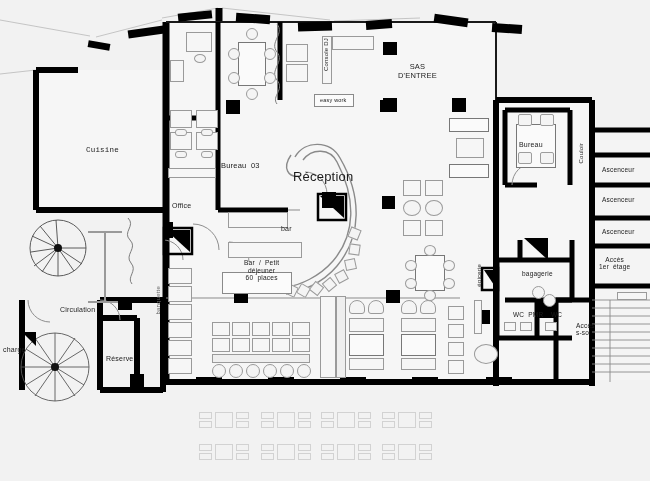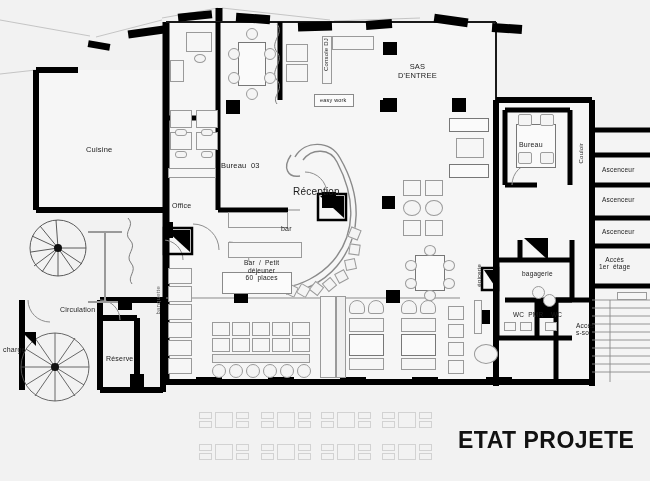--- a/index.html
+++ b/index.html
@@ -390,27 +390,27 @@
     <div class="terr" style="left:419px;top:412px;width:13px;height:7px;"></div>
     <div class="terr" style="left:419px;top:421px;width:13px;height:7px;"></div>
 
     <div class="terr" style="left:398px;top:444px;width:18px;height:16px;"></div>
     <div class="terr" style="left:382px;top:444px;width:13px;height:7px;"></div>
     <div class="terr" style="left:382px;top:453px;width:13px;height:7px;"></div>
     <div class="terr" style="left:419px;top:444px;width:13px;height:7px;"></div>
     <div class="terr" style="left:419px;top:453px;width:13px;height:7px;"></div>
   </div>
 
-  <div class="lbl" style="left:86px;top:146px;font-size:7.5px;">Cuisine</div>
+  <div class="lbl" style="left:86px;top:146px;font-size:7.5px;font-family:Liberation Mono, monospace;">Cuisine</div>
   <div class="lbl" style="left:60px;top:306px;font-size:7px;">Circulation</div>
   <div class="lbl" style="left:3px;top:346px;font-size:7px;">charge</div>
   <div class="lbl" style="left:106px;top:355px;font-size:7px;">Réserve</div>
   <div class="lbl" style="left:221px;top:162px;font-size:7.5px;">Bureau  03</div>
   <div class="lbl" style="left:172px;top:202px;font-size:7px;">Office</div>
-  <div class="lbl" style="left:293px;top:170px;font-size:10px;margin-top:16px;">Réception</div>
+  <div class="lbl" style="left:293px;top:170px;font-size:13px;">Réception</div>
   <div class="lbl" style="left:281px;top:225px;font-size:7px;">bar</div>
   <div class="lbl" style="left:244px;top:259px;font-size:6.6px;text-align:center;">Bar  /  Petit
 déjeuner
 60  places</div>
   <div class="lbl" style="left:398px;top:63px;font-size:7.5px;text-align:center;">SAS
 D'ENTREE</div>
   <div class="lbl" style="left:320px;top:97px;font-size:5.5px;">easy work</div>
   <div class="lbl vert" style="left:323px;top:38px;font-size:6px;">Console DJ</div>
   <div class="lbl" style="left:519px;top:141px;font-size:7px;">Bureau</div>
   <div class="lbl vert" style="left:578px;top:143px;font-size:6px;">Couloir</div>
@@ -420,15 +420,14 @@
   <div class="lbl" style="left:599px;top:256px;font-size:6.5px;text-align:center;">Accès
 1er  étage</div>
   <div class="lbl" style="left:576px;top:322px;font-size:6.5px;">Accès
 s-sol</div>
   <div class="lbl" style="left:522px;top:270px;font-size:6.5px;">bagagerie</div>
   <div class="lbl" style="left:513px;top:311px;font-size:6.5px;">WC  PMR</div>
   <div class="lbl" style="left:551px;top:311px;font-size:6.5px;">WC</div>
   <div class="lbl vert" style="left:476px;top:264px;font-size:6px;">épicerie</div>
   <div class="lbl vert" style="left:155px;top:286px;font-size:6px;color:#666;">banquette</div>
 
-  <div class="title" style="left:458px;top:427px;">ETAT PROJETE</div>
 
 </div>
 
 </body></html>

